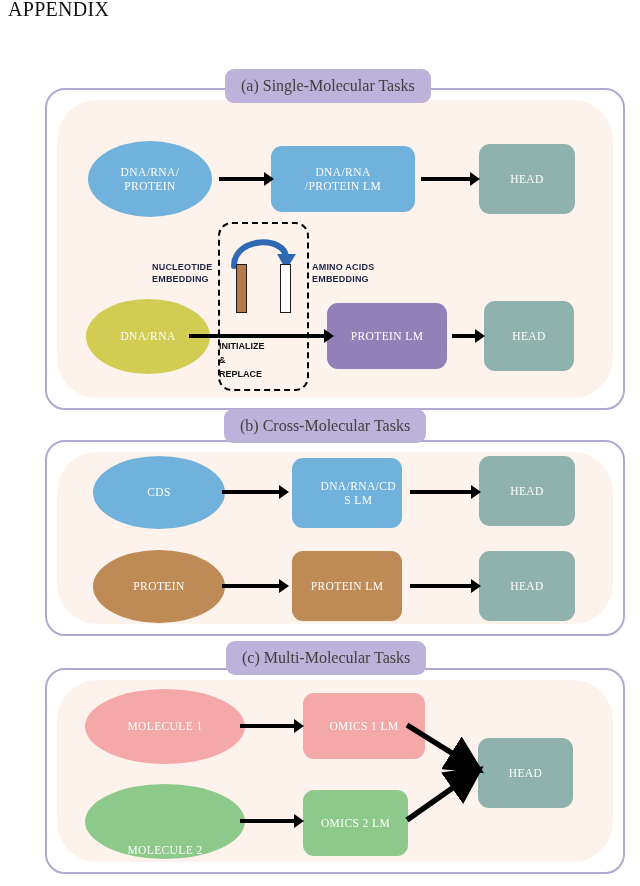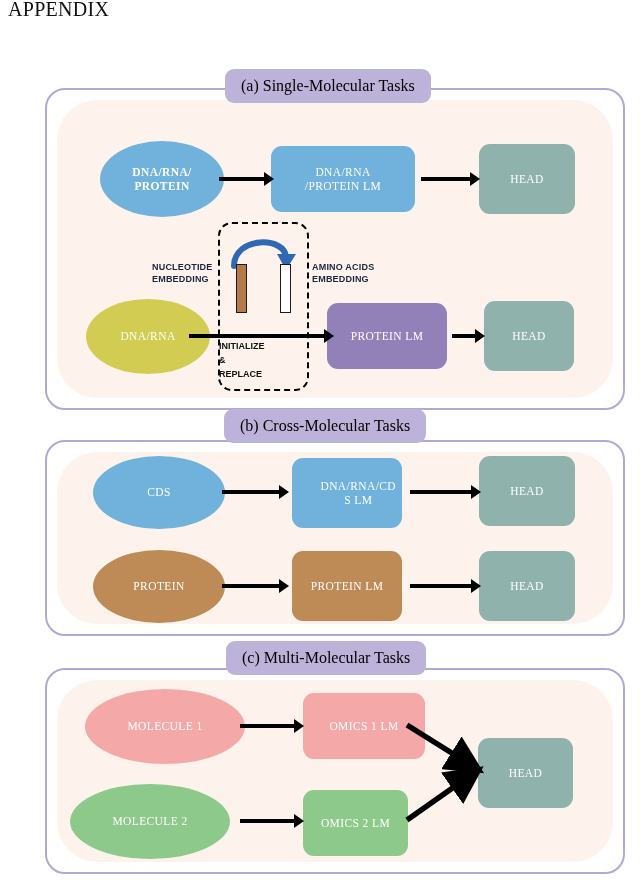--- a/index.html
+++ b/index.html
@@ -30,21 +30,21 @@
   .panel-inner{
     position:absolute;
     left:10px; right:10px; top:10px; bottom:10px;
     background:#fdf3ec;
     border-radius:40px;
   }
   .panel-badge{
     position:absolute;
     background:#bdb2da;
     border-radius:9px;
-    color:#000000;
+    color:#404040;
     font-family:"Liberation Serif", serif;
     font-size:16px;
     line-height:34px;
     text-align:center;
     height:34px;
     white-space:nowrap;
     padding:0 16px;
     z-index:5;
   }
 
@@ -134,21 +134,21 @@
 </head>
 <body>
 
 <div id="appendix-title">APPENDIX</div>
 
 <div class="panel" style="left:45px; top:88px; width:580px; height:322px;">
   <div class="panel-inner"></div>
 </div>
 <div class="panel-badge" style="left:225px; top:69px;">(a) Single-Molecular Tasks</div>
 
-<div class="node ellipse c-blue" style="left:100px; top:141px; width:124px; height:76px;font-weight:bold;">
+<div class="node ellipse c-blue" style="left:88px; top:141px; width:124px; height:76px;">
   <span style="white-space:pre-line;">DNA/RNA/
 PROTEIN</span>
 </div>
 <div class="arrow" style="left:219px; top:177px; width:46px;"></div>
 <div class="node rbox c-blue" style="left:271px; top:146px; width:144px; height:66px;">
   <span style="white-space:pre-line;">DNA/RNA
 /PROTEIN LM</span>
 </div>
 <div class="arrow" style="left:421px; top:177px; width:50px;"></div>
 <div class="node rbox c-head" style="left:479px; top:144px; width:96px; height:70px;">
@@ -221,21 +221,21 @@
 <div class="panel-badge" style="left:226px; top:641px;">(c) Multi-Molecular Tasks</div>
 
 <div class="node ellipse c-pink" style="left:85px; top:689px; width:160px; height:75px;">
   <span>MOLECULE 1</span>
 </div>
 <div class="arrow" style="left:240px; top:724px; width:55px;"></div>
 <div class="node rbox c-pink" style="left:303px; top:693px; width:122px; height:66px;">
   <span>OMICS 1 LM</span>
 </div>
 
-<div class="node ellipse c-green" style="left:70px; top:784px; width:160px; height:75px;">
+<div class="node ellipse c-green" style="left:85px; top:784px; width:160px; height:75px;align-items:flex-end;">
   <span>MOLECULE 2</span>
 </div>
 <div class="arrow" style="left:240px; top:819px; width:55px;"></div>
 <div class="node rbox c-green" style="left:303px; top:790px; width:105px; height:66px;">
   <span>OMICS 2 LM</span>
 </div>
 
 <svg class="diag-svg" style="left:405px; top:715px;" width="90" height="115" viewBox="0 0 90 115">
   <defs>
     <marker id="mk" markerWidth="7" markerHeight="7" refX="4.2" refY="3.5" orient="auto">

